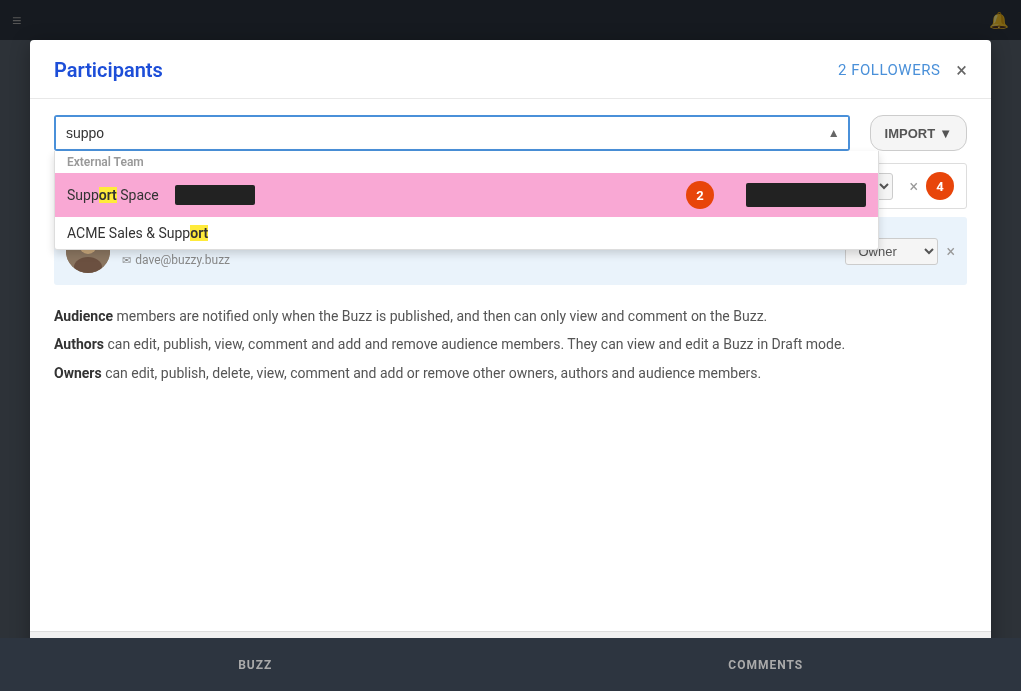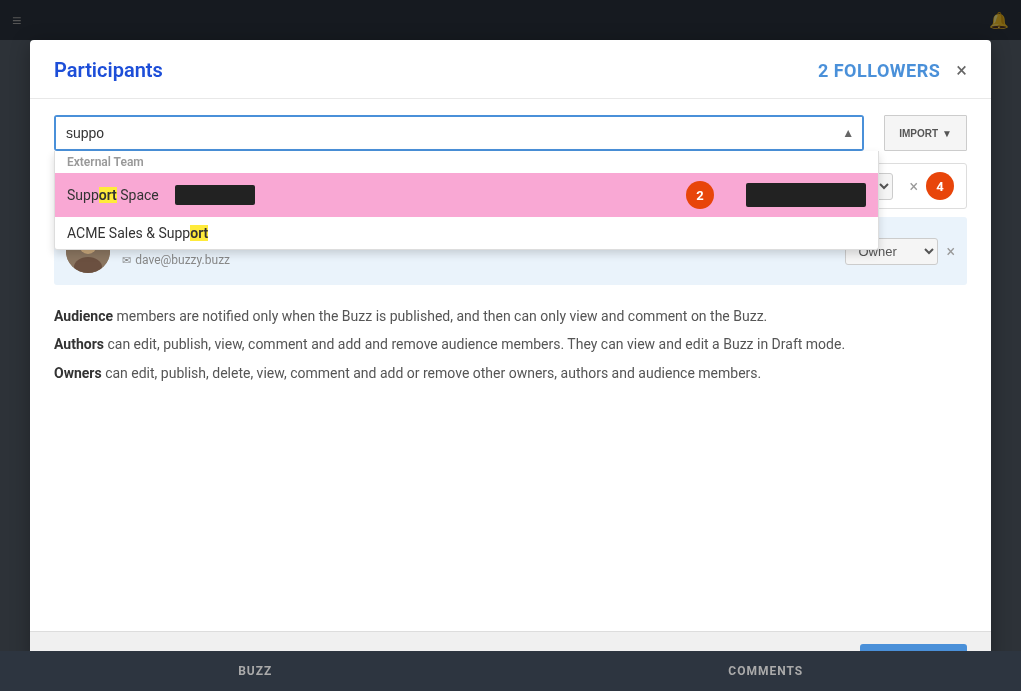--- a/index.html
+++ b/index.html
@@ -69,22 +69,22 @@
     }
 
     .modal-header-right {
       display: flex;
       align-items: center;
       gap: 16px;
     }
 
     .followers-link {
       color: #4a90d9;
-      font-size: 18px;
-      font-weight: 700;
+      font-size: 15px;
+      font-weight: 400;
       letter-spacing: 0.5px;
       cursor: pointer;
       text-decoration: none;
     }
 
     .close-x {
       color: #666;
       font-size: 20px;
       cursor: pointer;
       line-height: 1;
@@ -124,23 +124,23 @@
       right: 8px;
       top: 50%;
       transform: translateY(-50%);
       color: #666;
       font-size: 12px;
     }
 
     .import-btn {
       background: #f5f5f5;
       border: 1px solid #ccc;
-      border-radius: 1px;
+      border-radius: 13px;
       padding: 8px 14px;
-      font-size: 10px;
+      font-size: 13px;
       font-weight: 600;
       color: #555;
       cursor: pointer;
       display: flex;
       align-items: center;
       gap: 4px;
       white-space: nowrap;
     }
 
     
@@ -345,21 +345,21 @@
       letter-spacing: 0.5px;
       cursor: pointer;
     }
 
     
     .bottom-nav {
       position: absolute;
       bottom: 0;
       left: 0;
       right: 0;
-      height: 40px;
+      height: 53px;
       background: #2d3540;
       display: flex;
     }
 
     .bottom-nav-item {
       flex: 1;
       display: flex;
       align-items: center;
       justify-content: center;
       color: #aaa;

